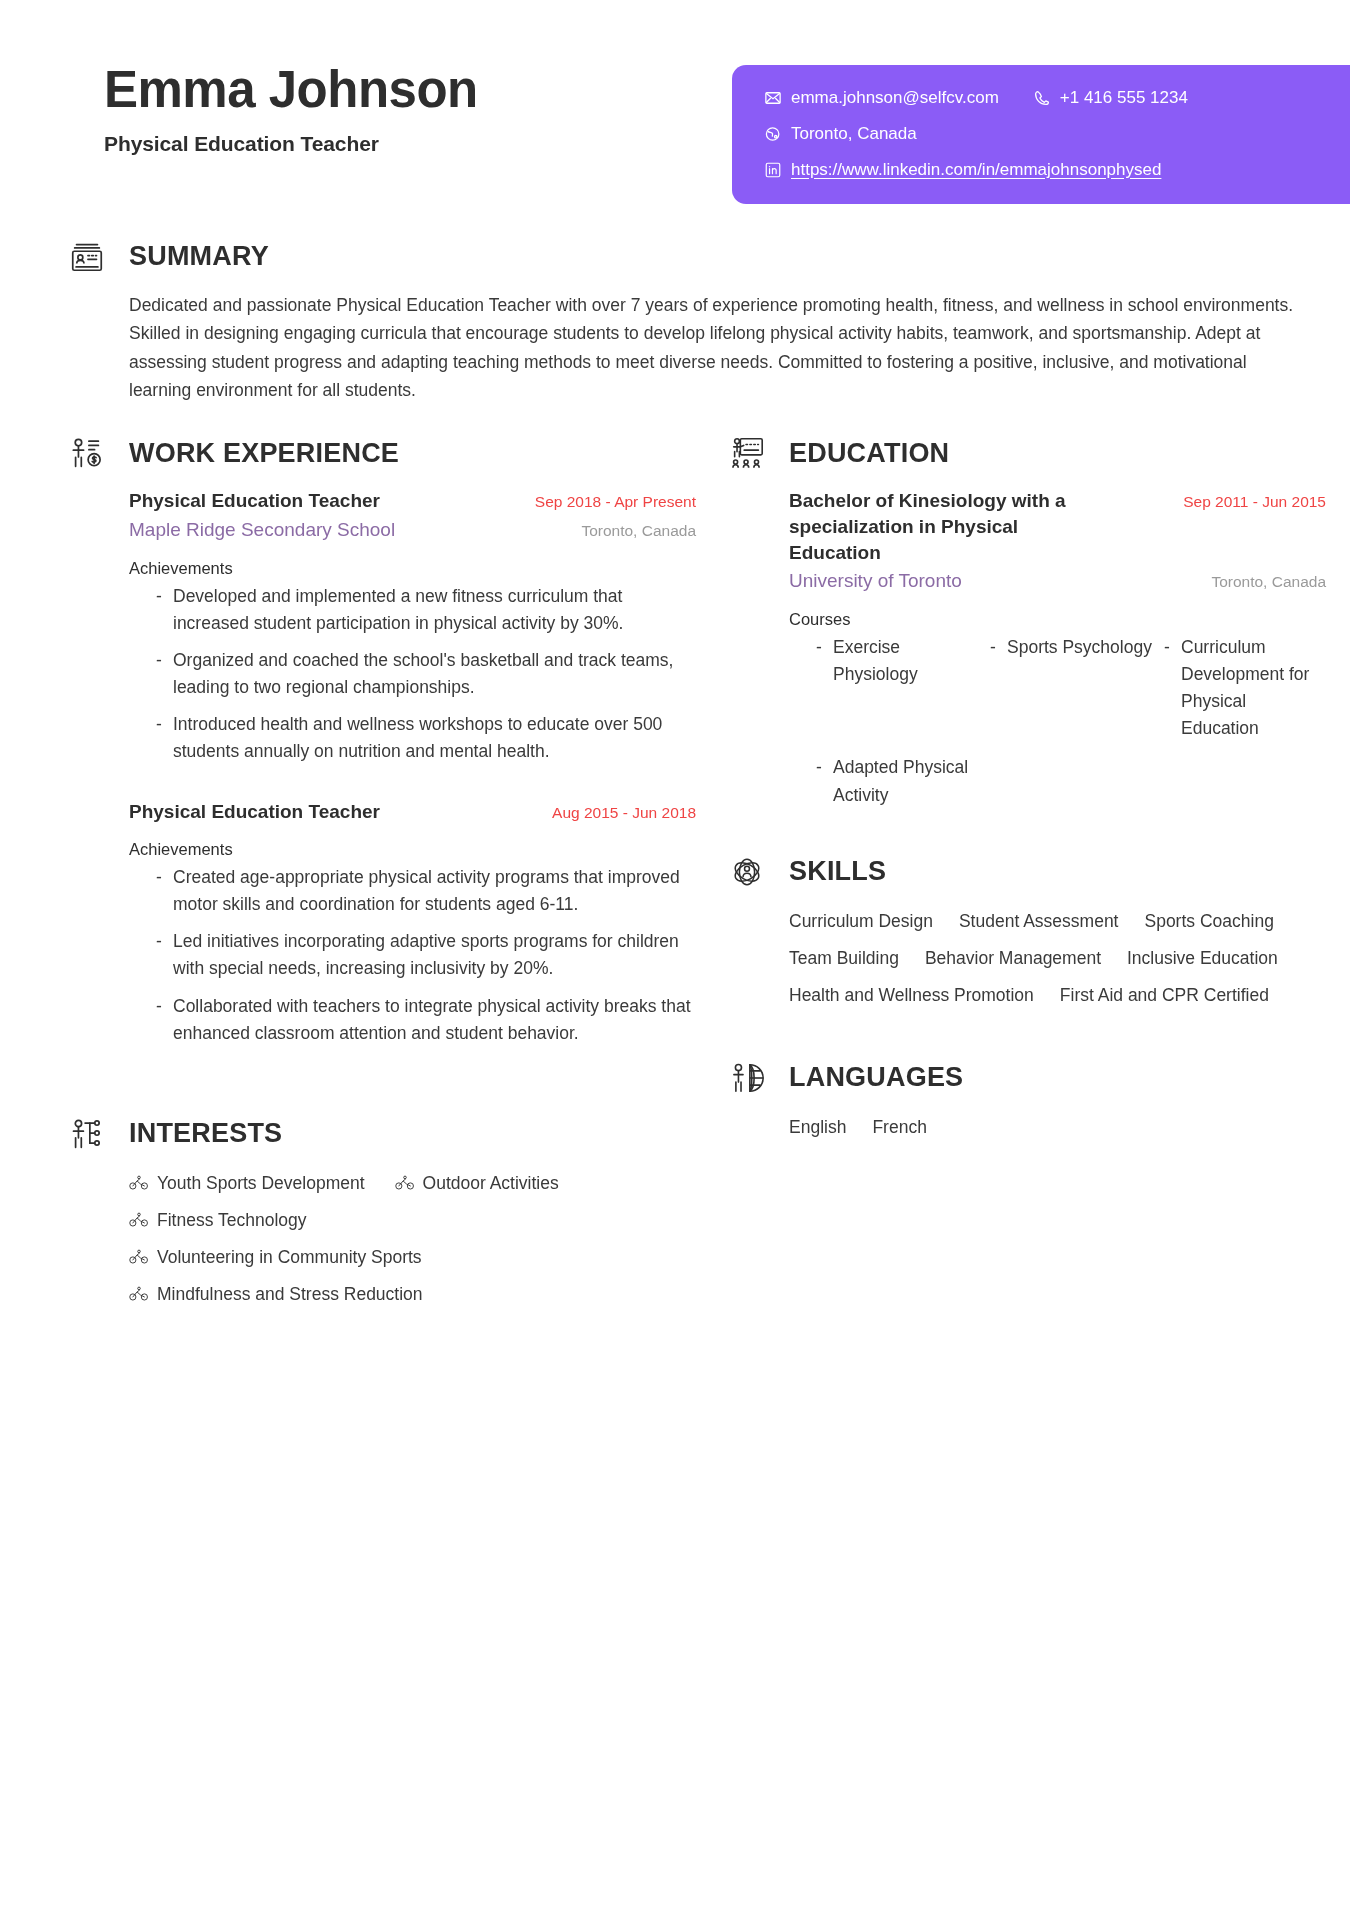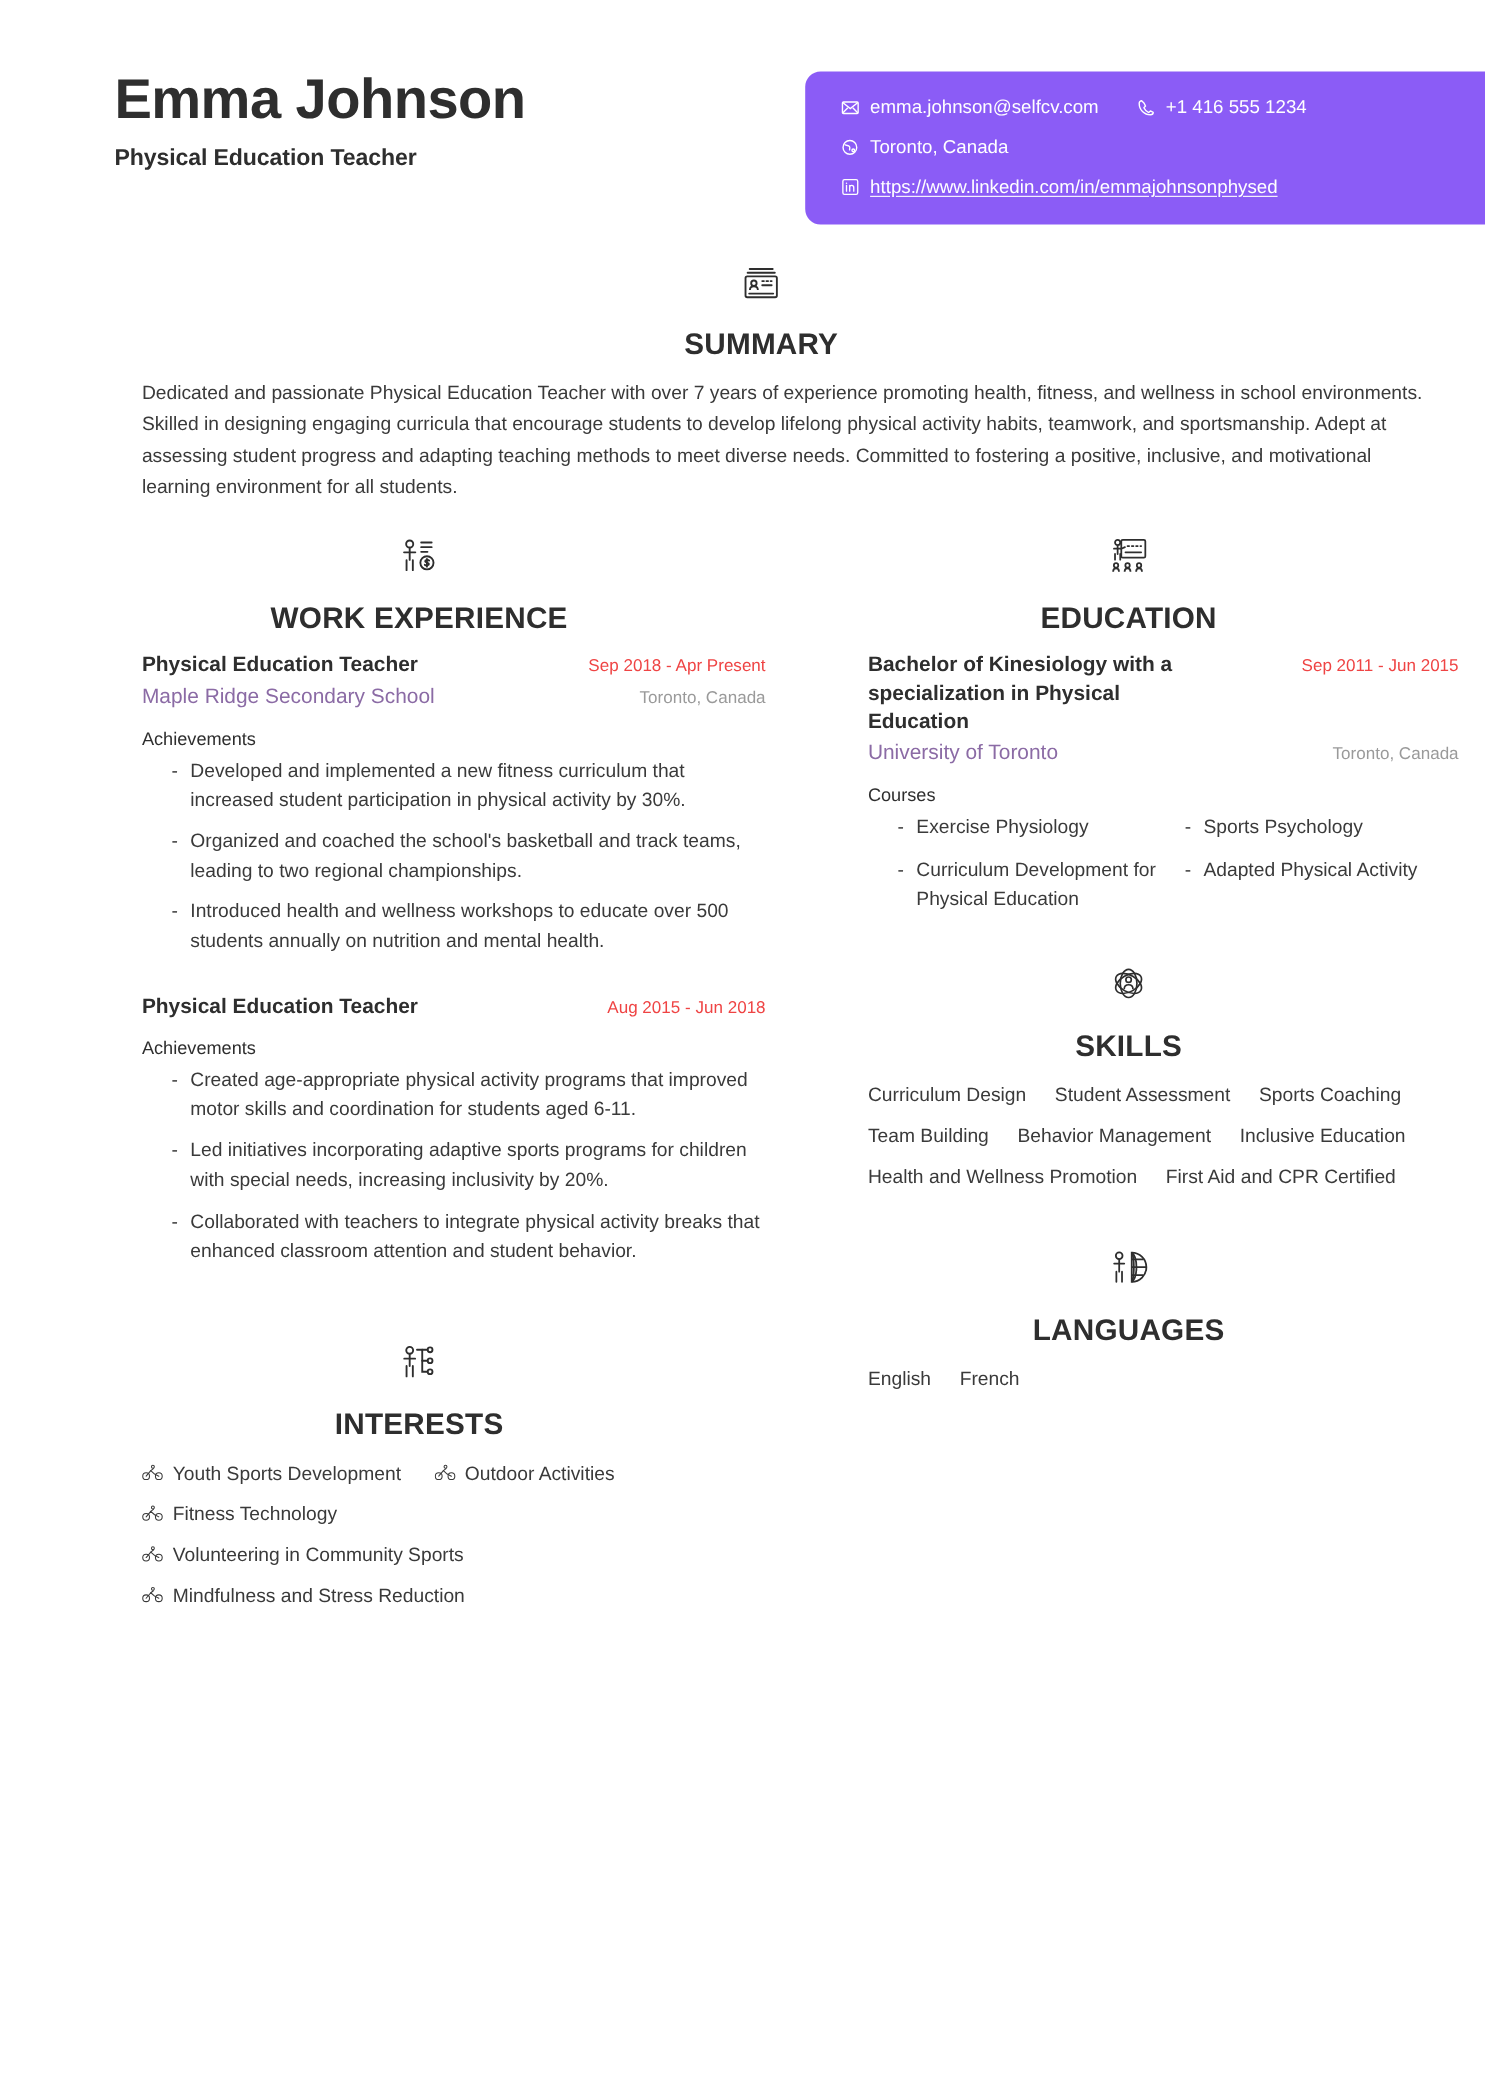--- a/index.html
+++ b/index.html
@@ -104,21 +104,20 @@
   .col-right { position: absolute; left: 690px; top: 0; width: 600px; }
 
   
   .section { margin-bottom: 10px; }
 
   .section-head {
     display: flex;
     align-items: center;
     gap: 21px;
     margin-bottom: 14px;
-    flex-direction: column;
   }
 
   .section-icon {
     width: 42px;
     height: 42px;
     flex: 0 0 42px;
     display: flex;
     align-items: center;
     justify-content: center;
   }
@@ -209,21 +208,21 @@
     content: "-";
     position: absolute;
     left: 0;
     top: 0;
     color: #3a3a3a;
   }
 
   
   .courses-grid {
     display: grid;
-    grid-template-columns: 1fr 1fr;
+    grid-template-columns: 1fr 1fr 1fr;
     column-gap: 28px;
     row-gap: 10px;
     padding-left: 27px;
     margin-top: 4px;
     gap: 12px;
   }
 
   .course-item {
     position: relative;
     font-size: 17.5px;

